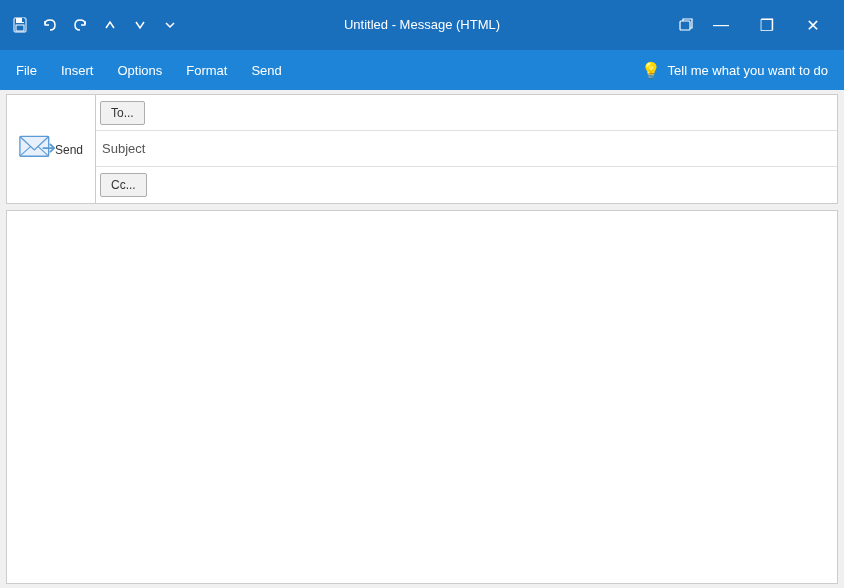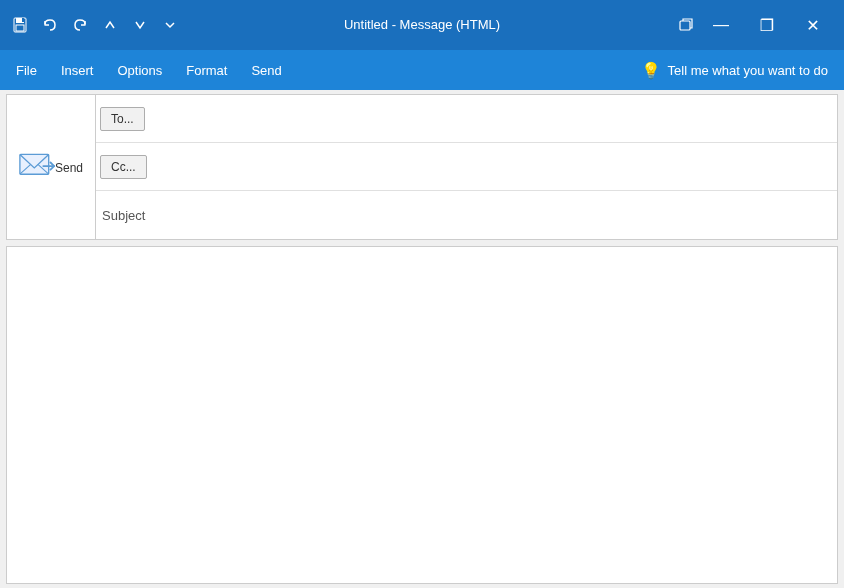--- a/index.html
+++ b/index.html
@@ -103,21 +103,21 @@
     }
     .email-fields {
       flex: 1;
       display: flex;
       flex-direction: column;
     }
     .field-row {
       display: flex;
       align-items: center;
       border-bottom: 1px solid #e0e0e0;
-      height: 48px;
+      height: 36px;
     }
     .field-row:last-child { border-bottom: none; }
     .field-btn {
       padding: 4px 10px;
       margin: 3px 4px;
       border: 1px solid #adadad;
       background: #f1f1f1;
       color: #333;
       font-size: 12px;
       cursor: pointer;
@@ -257,26 +257,26 @@
       </div>
       <div class="send-label">Send</div>
     </div>
 
     <div class="email-fields">
       <div class="field-row">
         <button class="field-btn">To...</button>
         <input class="field-input" type="text" value="" style="">
       </div>
       <div class="field-row">
+        <span class="field-label">Subject</span>
+        <input class="field-input" type="text" value="" style="">
+      </div>
+      <div class="field-row">
         <button class="field-btn">Cc...</button>
         <input class="field-input" type="text" value="" style="">
       </div>
-      <div class="field-row">
-        <span class="field-label">Subject</span>
-        <input class="field-input" type="text" value="" style="">
-      </div>
     </div>
   </div>
 
   <div class="message-body-container">
     <textarea class="message-body" style=""></textarea>
   </div>
 </div>
 
 </body></html>

